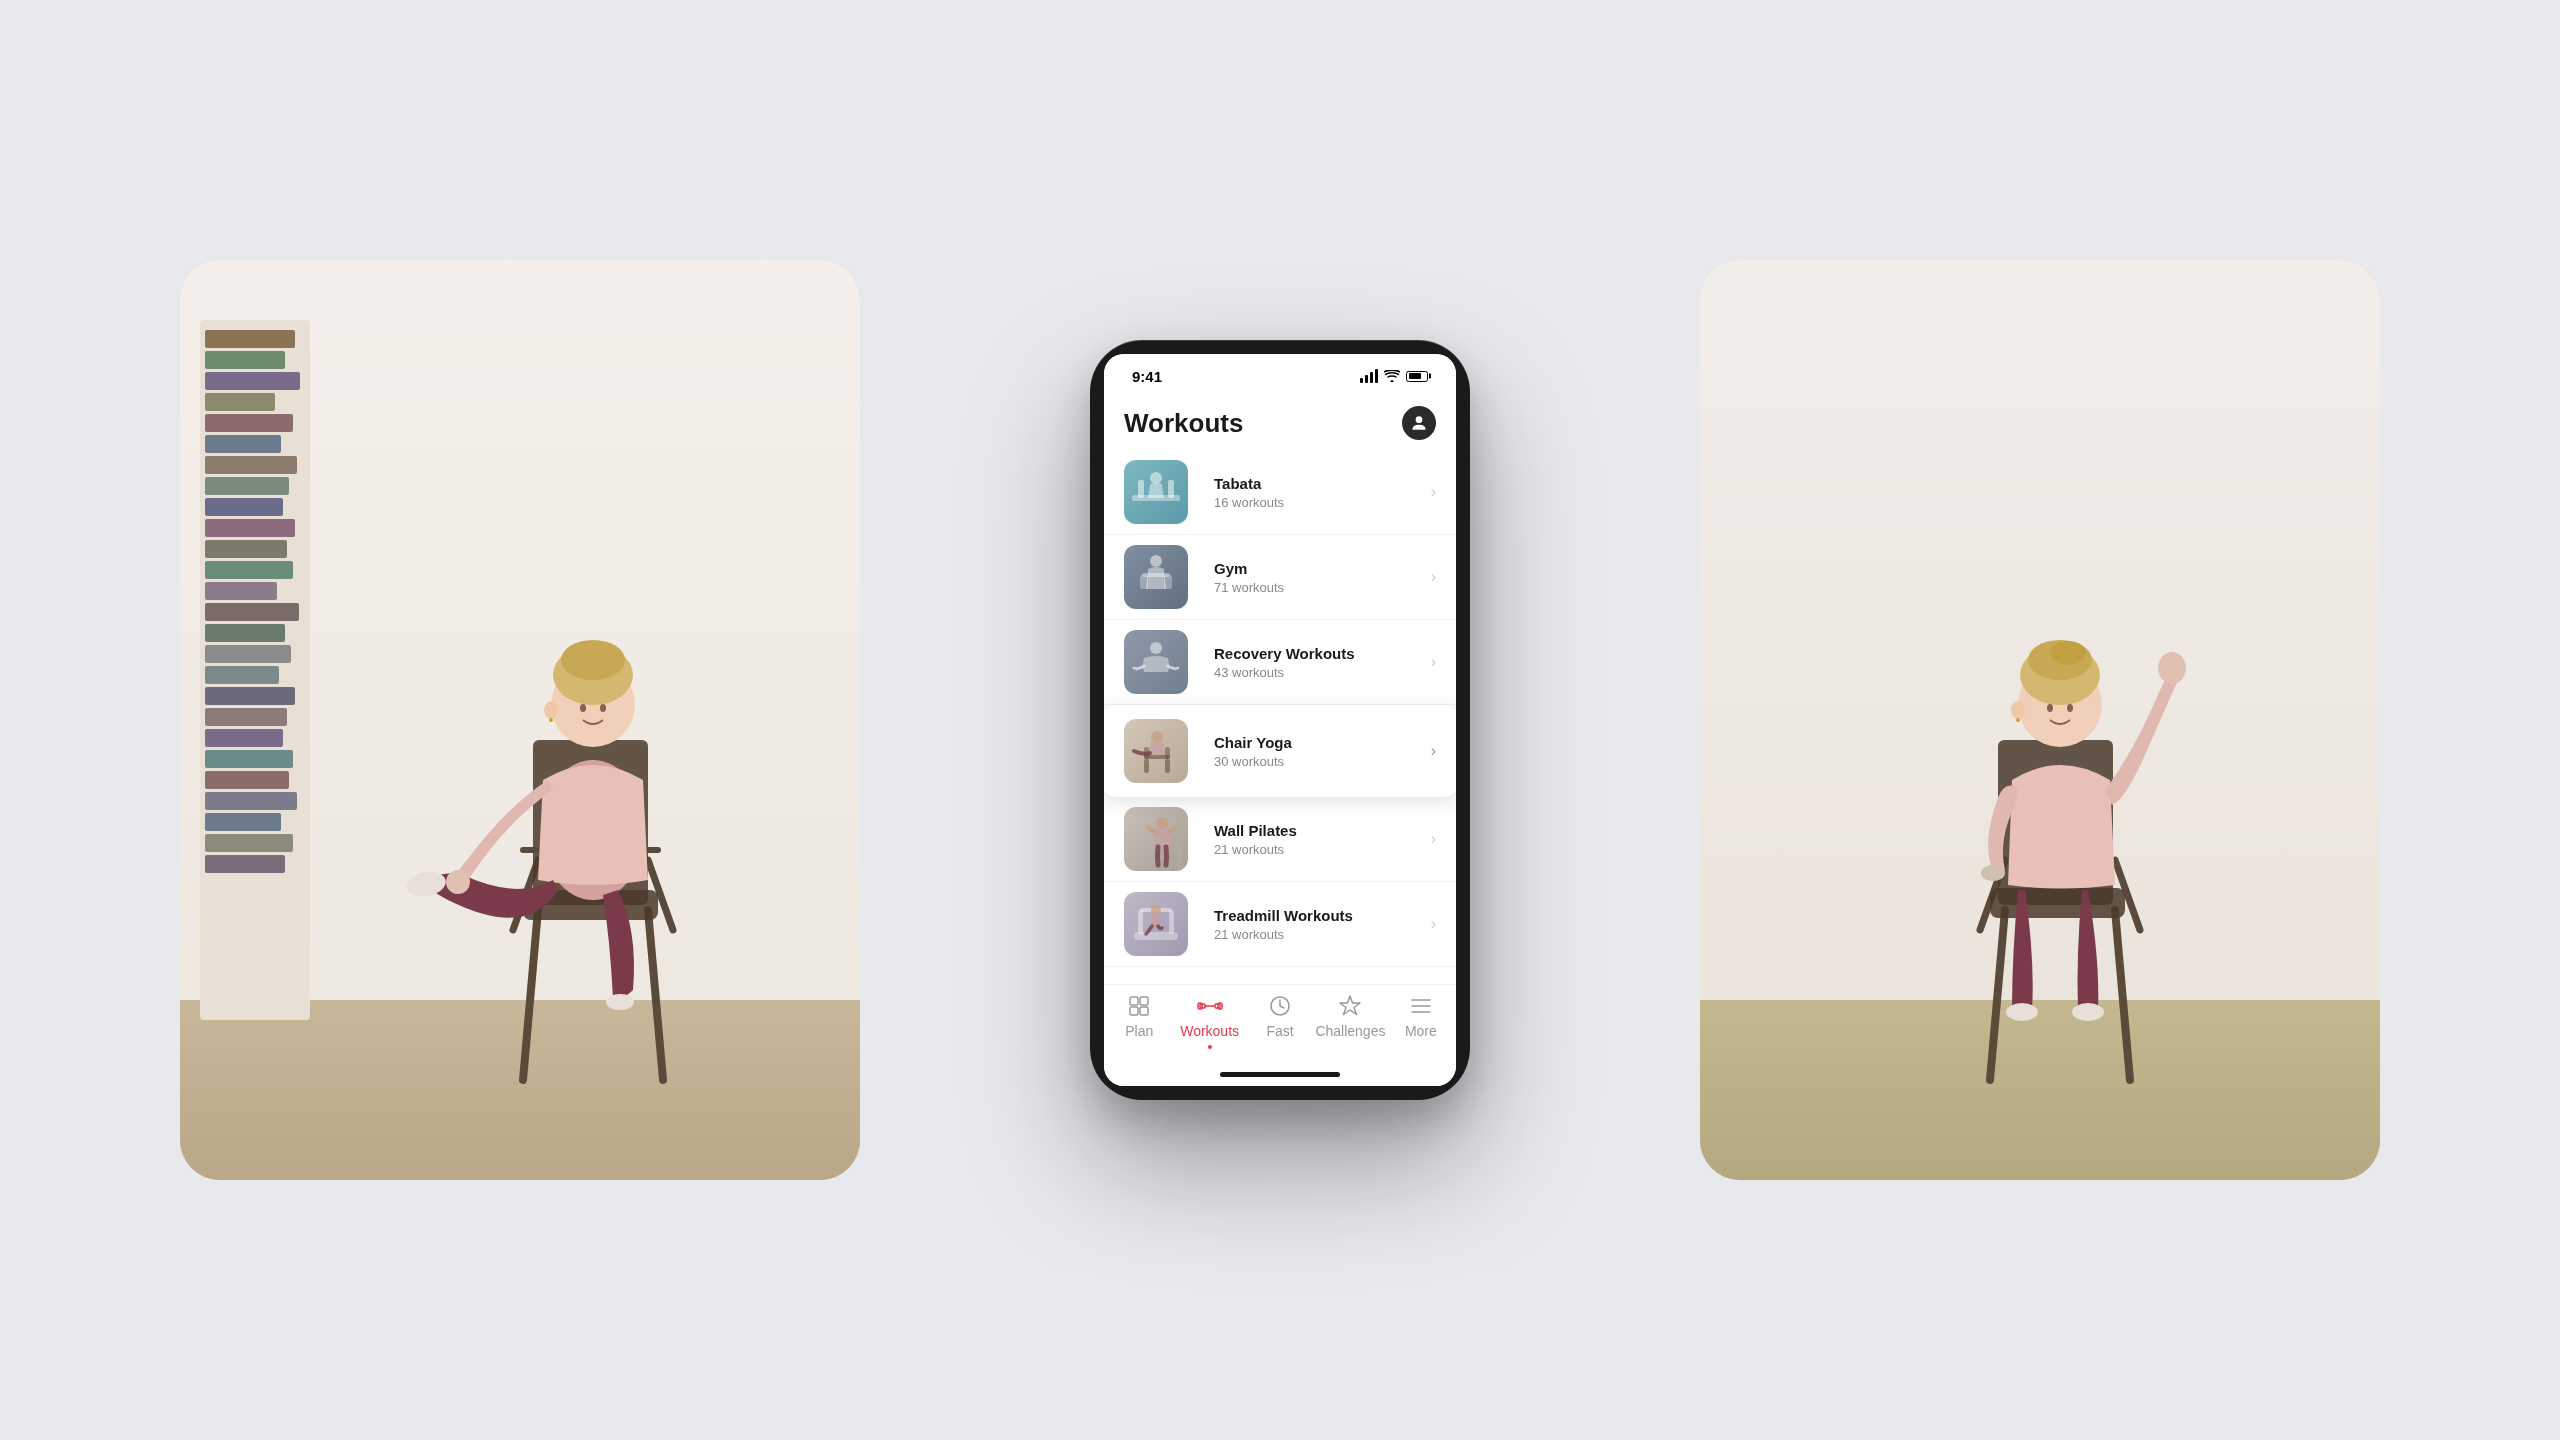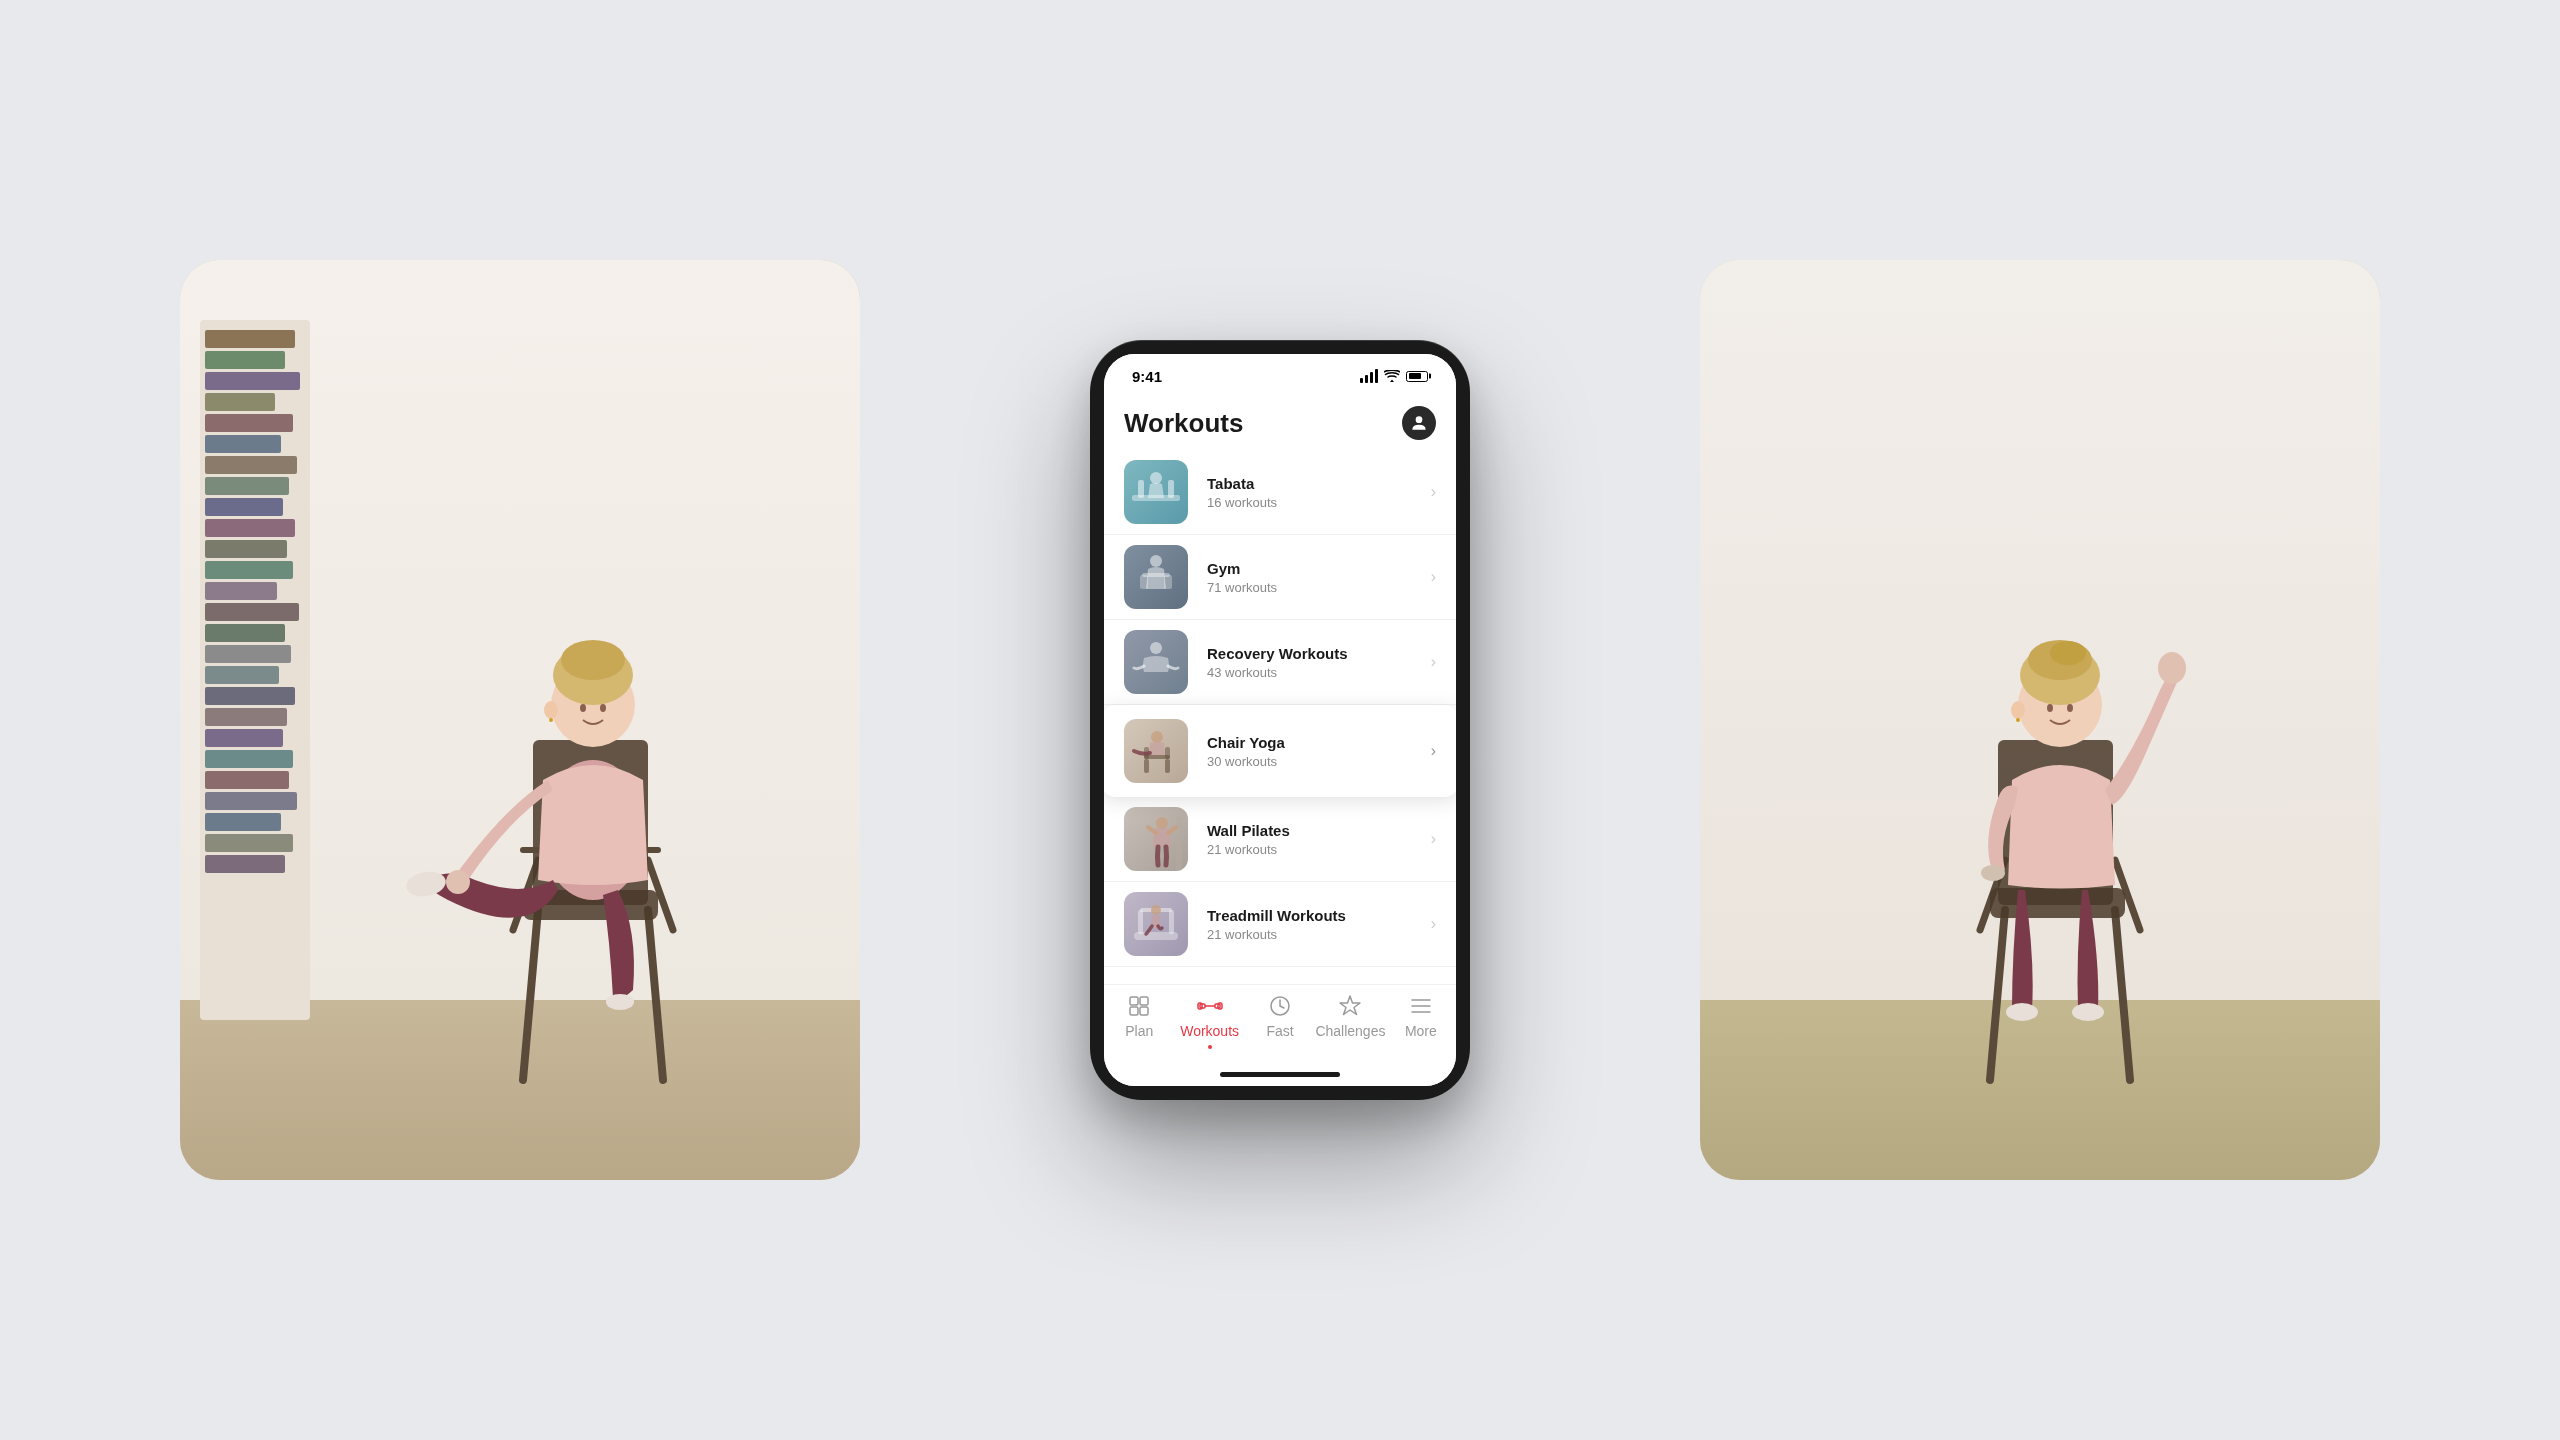--- a/index.html
+++ b/index.html
@@ -165,21 +165,21 @@
         0 60px 120px rgba(0,0,0,0.35),
         0 20px 40px rgba(0,0,0,0.2),
         inset 0 1px 0 rgba(255,255,255,0.15);
       position: relative;
     }
 
     .phone-screen {
       width: 100%;
       height: 100%;
       background: #ffffff;
-      border-radius: 31px;
+      border-radius: 20px;
       overflow: hidden;
       display: flex;
       flex-direction: column;
     }
 
     
     .status-bar {
       height: 44px;
       background: #fff;
       display: flex;
@@ -281,21 +281,21 @@
       background: #fff;
       scrollbar-width: none;
     }
 
     .workout-list::-webkit-scrollbar { display: none; }
 
     .workout-item {
       display: flex;
       align-items: center;
       padding: 10px 20px;
-      gap: 19px;
+      gap: 26px;
       background: #fff;
       border-bottom: 1px solid #f0f0f0;
       position: relative;
       cursor: pointer;
     }
 
     .workout-item.highlighted {
       background: #fff;
       box-shadow: 0 4px 20px rgba(0,0,0,0.12);
       z-index: 5;

